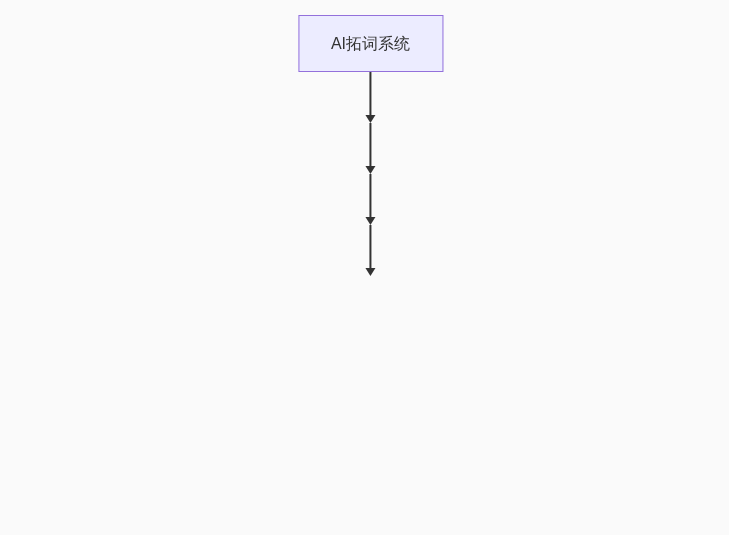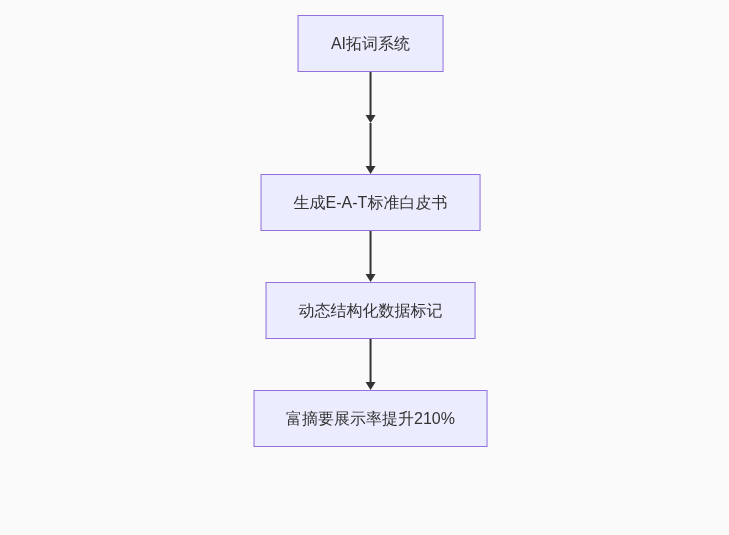--- a/index.html
+++ b/index.html
@@ -69,30 +69,27 @@
       <div class="edge-line"></div>
       <div class="arrowhead"></div>
     </div>
 
 
     <div class="connector">
       <div class="edge-line"></div>
       <div class="arrowhead"></div>
     </div>
 
-    <div class="node">生成E-A-T标准白皮书</div>
 
     <div class="connector">
       <div class="edge-line"></div>
       <div class="arrowhead"></div>
     </div>
 
-    <div class="node">动态结构化数据标记</div>
 
     <div class="connector">
       <div class="edge-line"></div>
       <div class="arrowhead"></div>
     </div>
 
-    <div class="node">富摘要展示率提升210%</div>
 
   </div>
 </div>
 
 </body></html>

